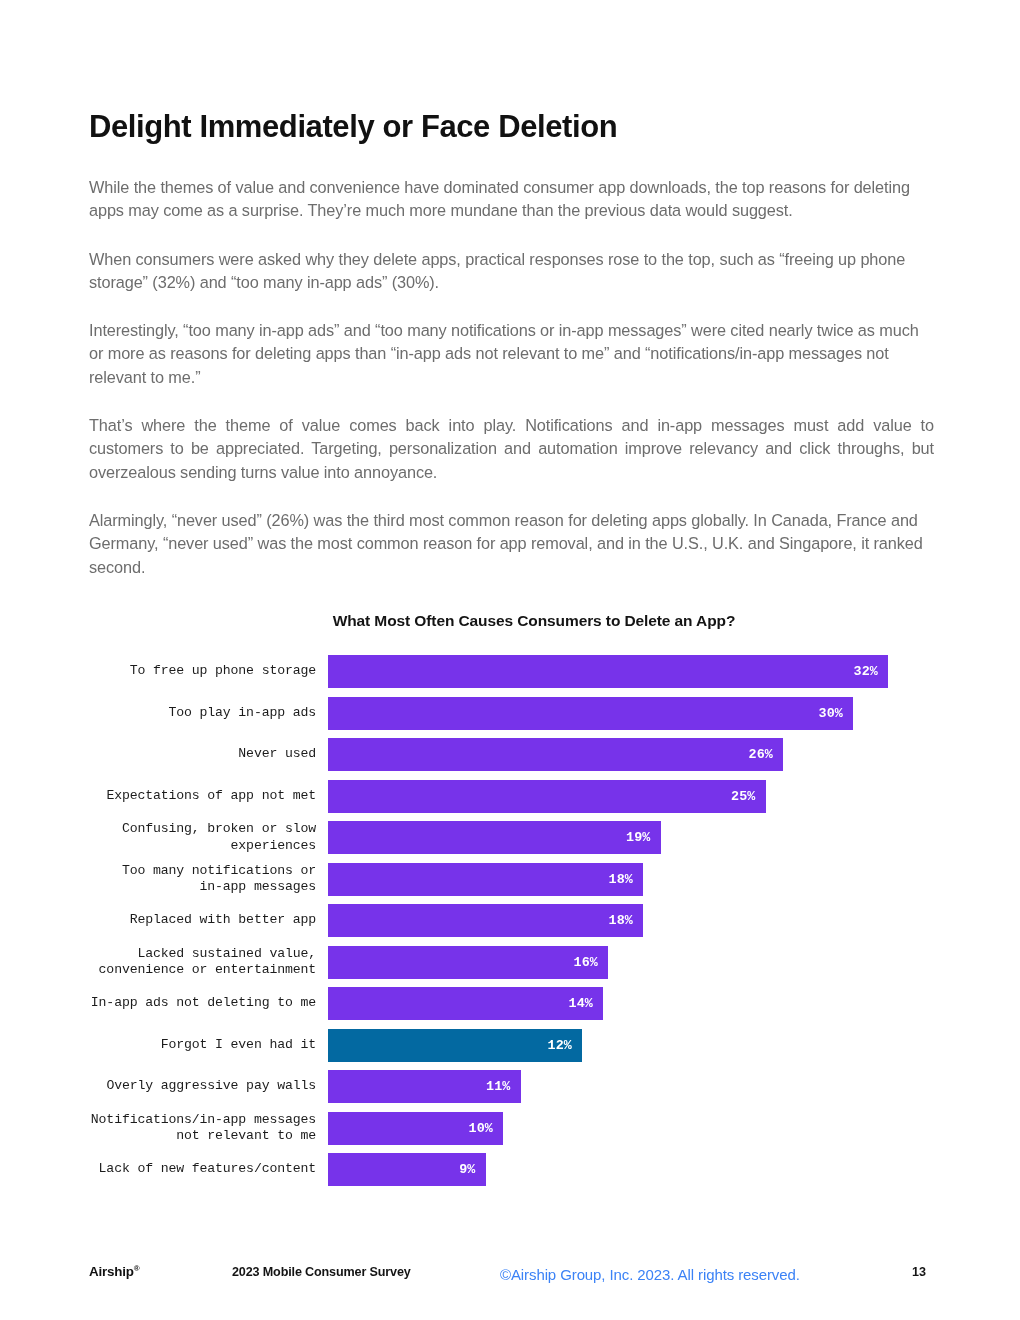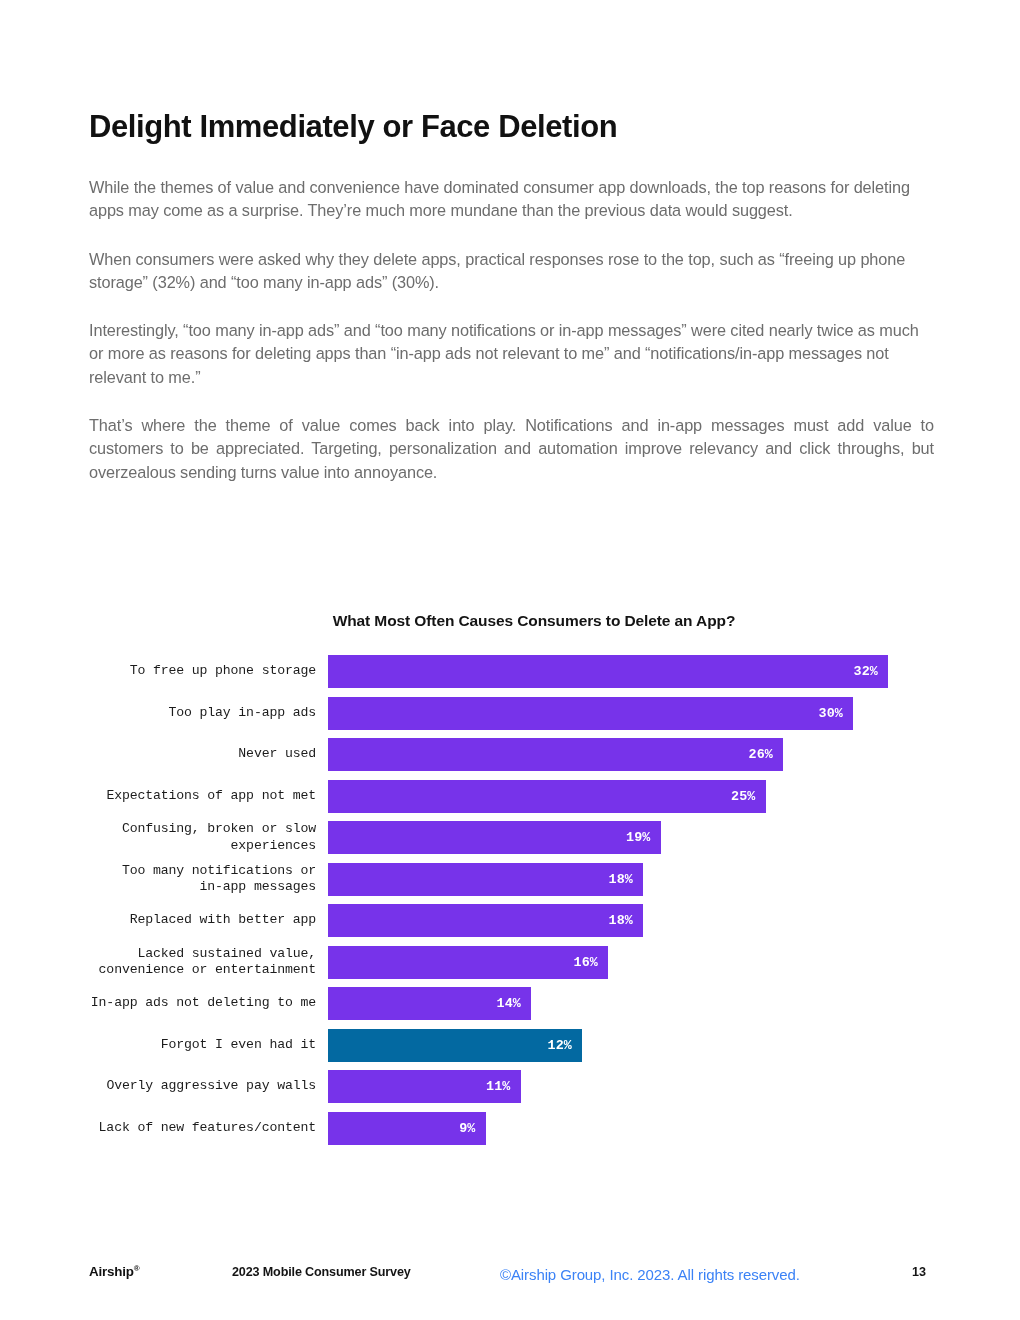--- a/index.html
+++ b/index.html
@@ -171,20 +171,21 @@
 
 <div class="page">
 
   <h1 class="page-title">Delight Immediately or Face Deletion</h1>
 
   <div class="body-copy">
     <p>While the themes of value and convenience have dominated consumer app downloads, the top reasons for deleting apps may come as a surprise. They’re much more mundane than the previous data would suggest.</p>
     <p>When consumers were asked why they delete apps, practical responses rose to the top, such as “freeing up phone storage” (32%) and “too many in-app ads” (30%).</p>
     <p>Interestingly, “too many in-app ads” and “too many notifications or in-app messages” were cited nearly twice as much or more as reasons for deleting apps than “in-app ads not relevant to me” and “notifications/in-app messages not relevant to me.”</p>
     <p class="justified">That’s where the theme of value comes back into play. Notifications and in-app messages must add value to customers to be appreciated. Targeting, personalization and automation improve relevancy and click throughs, but overzealous sending turns value into annoyance.</p>
+    <p>Alarmingly, “never used” (26%) was the third most common reason for deleting apps globally. In Canada, France and Germany, “never used” was the most common reason for app removal, and in the U.S., U.K. and Singapore, it ranked second.</p>
   </div>
 
   <div class="chart">
     <div class="chart-title">What Most Often Causes Consumers to Delete an App?</div>
     <div class="chart-plot">
         <div class="bar-row">
           <div class="bar-label">To free up phone storage</div>
           <div class="bar-track">
             <div class="bar-fill" style="width: 560px; background: rgb(119, 51, 234);">
               <span class="bar-value" style="color: rgb(255, 255, 255);">32%</span>
@@ -246,38 +247,47 @@
 convenience or entertainment</div>
           <div class="bar-track">
             <div class="bar-fill" style="width: 280px; background: rgb(119, 51, 234);">
               <span class="bar-value" style="color: rgb(255, 255, 255);">16%</span>
             </div>
           </div>
         </div>
         <div class="bar-row">
           <div class="bar-label">In-app ads not deleting to me</div>
           <div class="bar-track">
-            <div class="bar-fill" style="width: 203px; background: rgb(119, 51, 234);">
+            <div class="bar-fill" style="width: 275px; background: rgb(119, 51, 234);">
               <span class="bar-value" style="color: rgb(255, 255, 255);">14%</span>
             </div>
           </div>
         </div>
         <div class="bar-row">
           <div class="bar-label">Forgot I even had it</div>
           <div class="bar-track">
             <div class="bar-fill" style="width: 254px; background: #0369a1;">
               <span class="bar-value" style="color: rgb(255, 255, 255);">12%</span>
             </div>
           </div>
         </div>
         <div class="bar-row">
           <div class="bar-label">Overly aggressive pay walls</div>
           <div class="bar-track">
             <div class="bar-fill" style="width: 192.5px; background: rgb(119, 51, 234);">
               <span class="bar-value" style="color: rgb(255, 255, 255);">11%</span>
+            </div>
+          </div>
+        </div>
+        <div class="bar-row">
+          <div class="bar-label">Notifications/in-app messages
+not relevant to me</div>
+          <div class="bar-track">
+            <div class="bar-fill" style="width: 175px; background: rgb(119, 51, 234);">
+              <span class="bar-value" style="color: rgb(255, 255, 255);">10%</span>
             </div>
           </div>
         </div>
         <div class="bar-row">
           <div class="bar-label">Lack of new features/content</div>
           <div class="bar-track">
             <div class="bar-fill" style="width: 157.5px; background: rgb(119, 51, 234);">
               <span class="bar-value" style="color: rgb(255, 255, 255);">9%</span>
             </div>
           </div>

